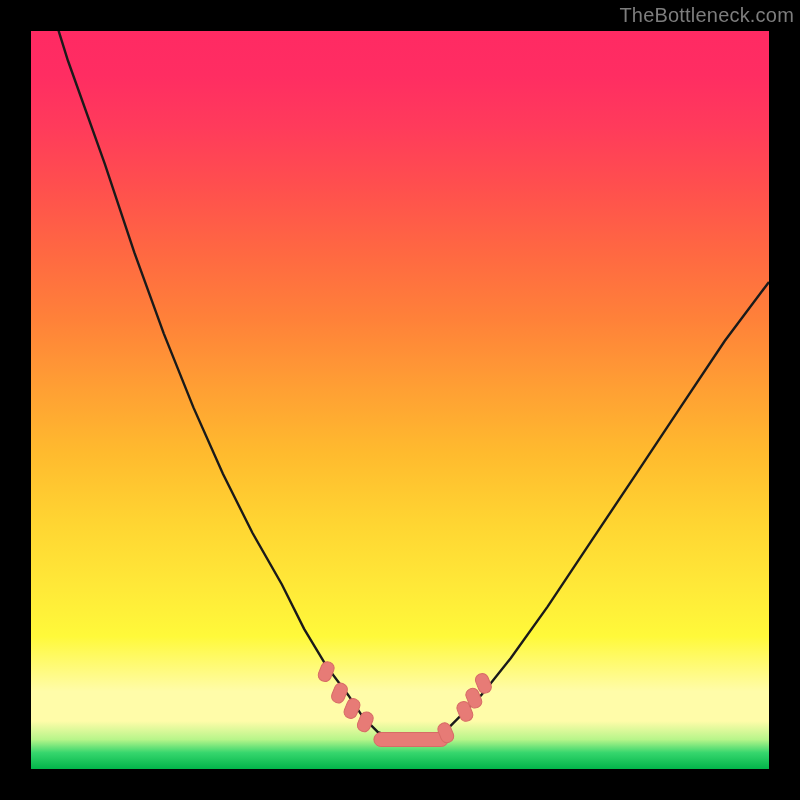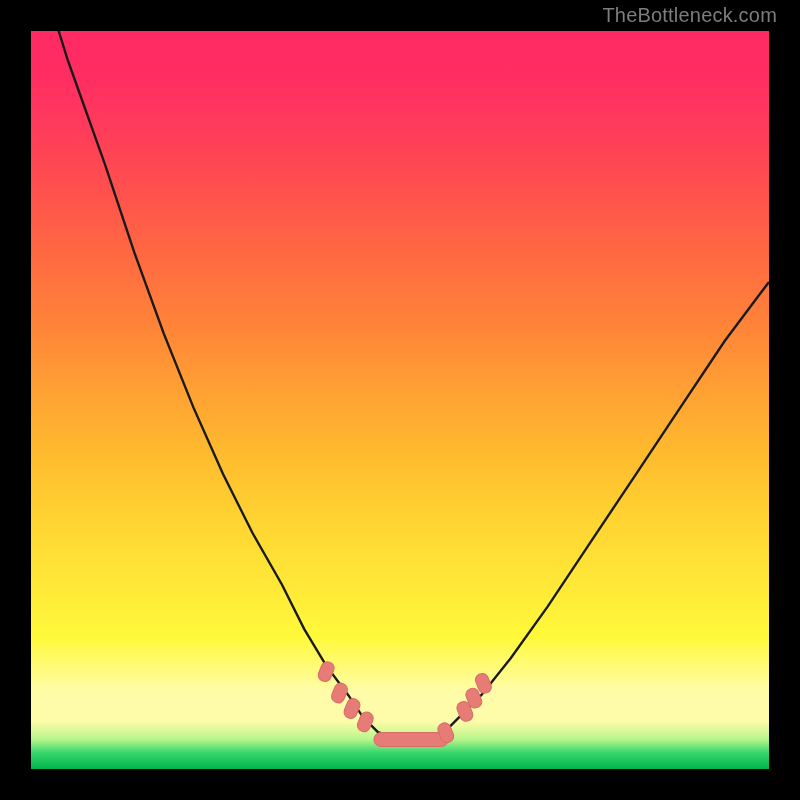--- a/index.html
+++ b/index.html
@@ -48,21 +48,21 @@
       #ff2a63 100%
     );
   }
   .curve {
     position: absolute;
     inset: 0;
   }
   .watermark {
     position: absolute;
     top: 4px;
-    right: 23px;
+    right: 6px;
     color: #7d7d7d;
     font-size: 20px;
     letter-spacing: 0.2px;
     user-select: none;
   }
 </style>
 </head>
 <body>
 
 <div class="frame">

